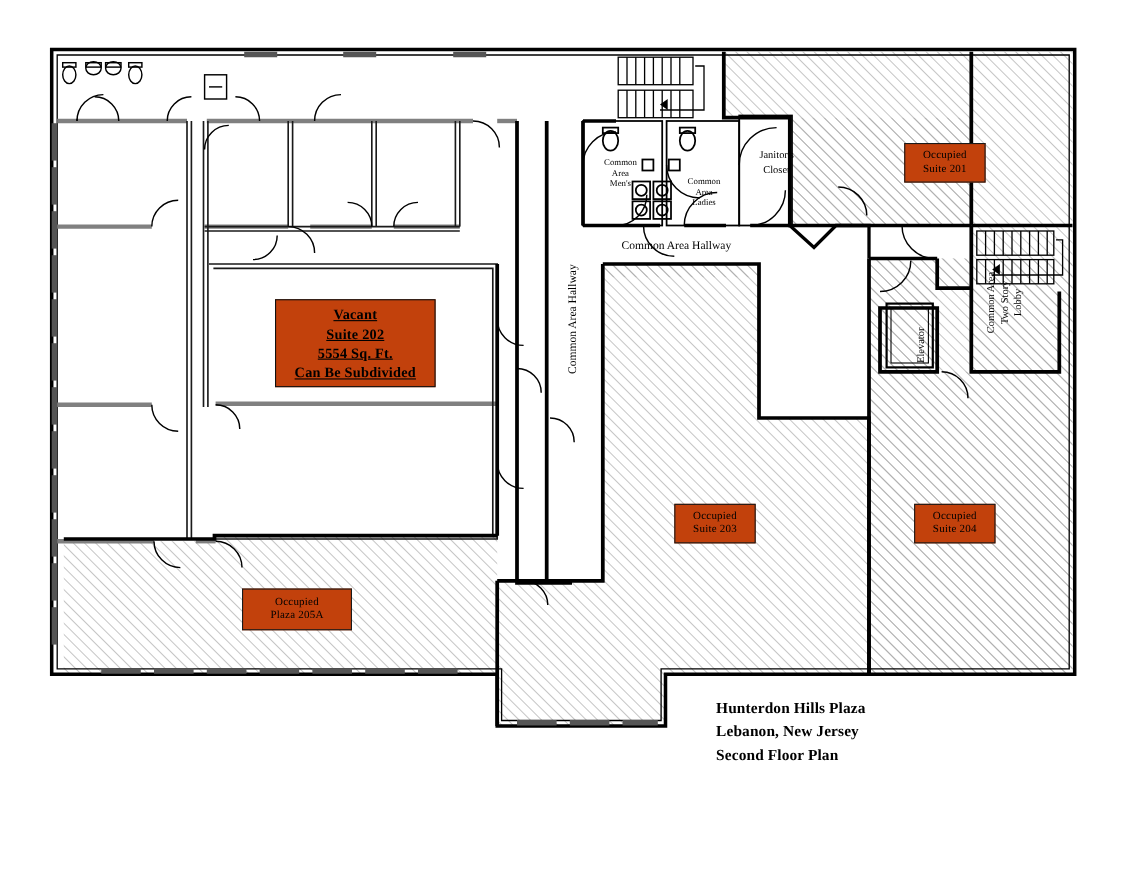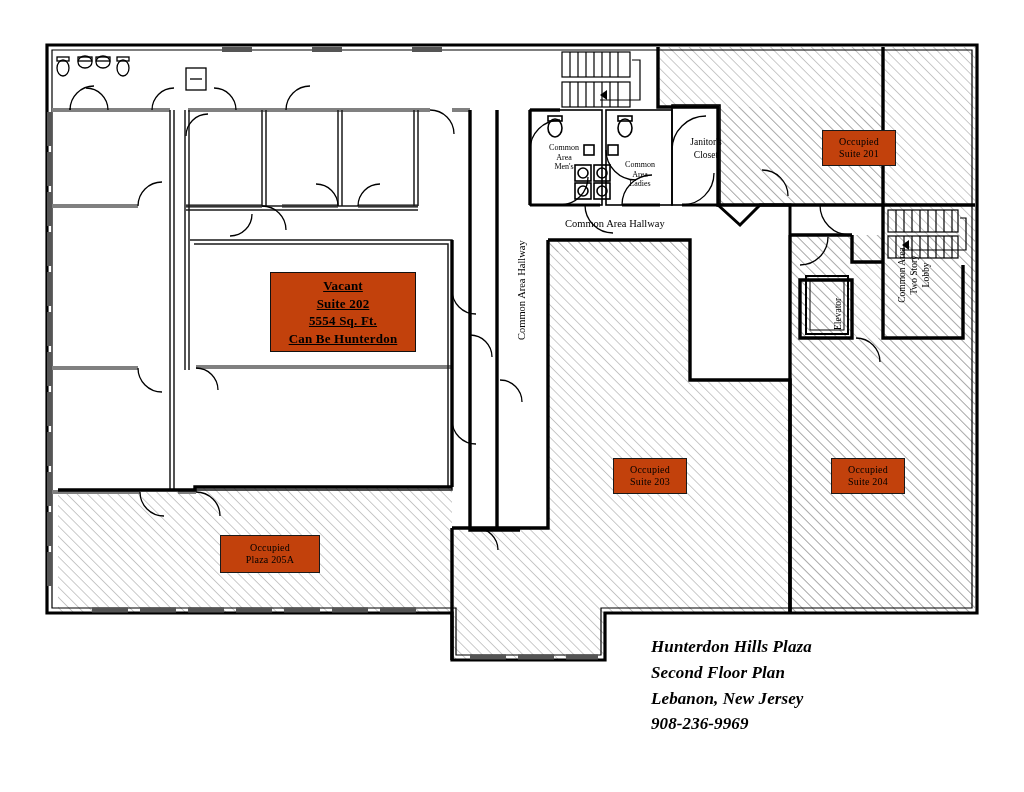--- a/index.html
+++ b/index.html
@@ -5,30 +5,30 @@
 <style>
   html,body{margin:0;padding:0;background:#fff;}
   body{width:1024px;height:792px;position:relative;
        font-family:"Liberation Serif", serif;color:#000;overflow:hidden;}
   #plan{position:absolute;left:0;top:0;width:1024px;height:792px;}
 
   
   .lbl{position:absolute;background:#c2410c;border:1px solid #1a1a1a;
        text-align:center;line-height:1.22;font-size:10px;letter-spacing:.2px;}
   .lbl div{white-space:nowrap;}
-  .vacant{font-weight:bold;font-size:13px;line-height:1.35;padding:4px 8px;border:1px solid #111;margin-left:20px;}
+  .vacant{font-weight:bold;font-size:13px;line-height:1.35;padding:4px 8px;border:1px solid #111;}
   .vacant div{text-decoration:underline;}
   .plain{position:absolute;background:transparent;border:0;font-size:10.5px;
          text-align:center;line-height:1.2;white-space:nowrap;}
   .vert{position:absolute;font-size:10.5px;white-space:nowrap;
         transform-origin:0 0;transform:rotate(-90deg);}
   .vertblock{position:absolute;transform-origin:0 0;transform:rotate(-90deg);
              font-size:9.5px;line-height:1.25;text-align:center;white-space:nowrap;}
-  .addr{position:absolute;font-weight:bold;font-size:17px;line-height:1.52;
-        letter-spacing:.1px;font-style:italic;}
+  .addr{position:absolute;font-weight:bold;font-size:14px;line-height:1.52;
+        letter-spacing:.1px;}
   .addr div{white-space:nowrap;}
 </style>
 </head>
 <body>
 
 <svg id="plan" viewBox="0 0 1024 792">
   <defs>
     <pattern id="hatch" width="7.2" height="7.2" patternUnits="userSpaceOnUse" patternTransform="rotate(-45)">
       <line x1="0" y1="0" x2="0" y2="7.2" stroke="#a2a2a2" stroke-width="1.15"></line>
     </pattern>
@@ -278,21 +278,21 @@
 
   <g stroke="#000" stroke-width="1" stroke-dasharray="4,4" fill="none">
     <line x1="452" y1="528" x2="452" y2="660"></line>
   </g>
 </svg>
 
 <div class="lbl vacant" style="left:250px;top:272px;width:128px;">
   <div>Vacant</div>
   <div>Suite 202</div>
   <div>5554 Sq. Ft.</div>
-  <div>Can Be Hunterdon</div>
+  <div>Can Be Subdivided</div>
 </div>
 
 <div class="lbl" style="left:822px;top:130px;width:72px;padding:5px 0;">
   <div>Occupied</div>
   <div>Suite 201</div>
 </div>
 
 <div class="lbl" style="left:613px;top:458px;width:72px;padding:5px 0;">
   <div>Occupied</div>
   <div>Suite 203</div>
@@ -332,16 +332,15 @@
 <div class="vert" style="left:833px;top:330px;font-size:9.5px;">Elevator</div>
 
 <div class="vertblock" style="left:897px;top:325px;width:100px;">
   <div>Common Area</div>
   <div>Two Story</div>
   <div>Lobby</div>
 </div>
 
 <div class="addr" style="left:651px;top:634px;">
   <div>Hunterdon Hills Plaza</div>
+  <div>Lebanon, New Jersey</div>
   <div>Second Floor Plan</div>
-  <div>Lebanon, New Jersey</div>
-  <div>908-236-9969</div>
 </div>
 
 </body></html>

